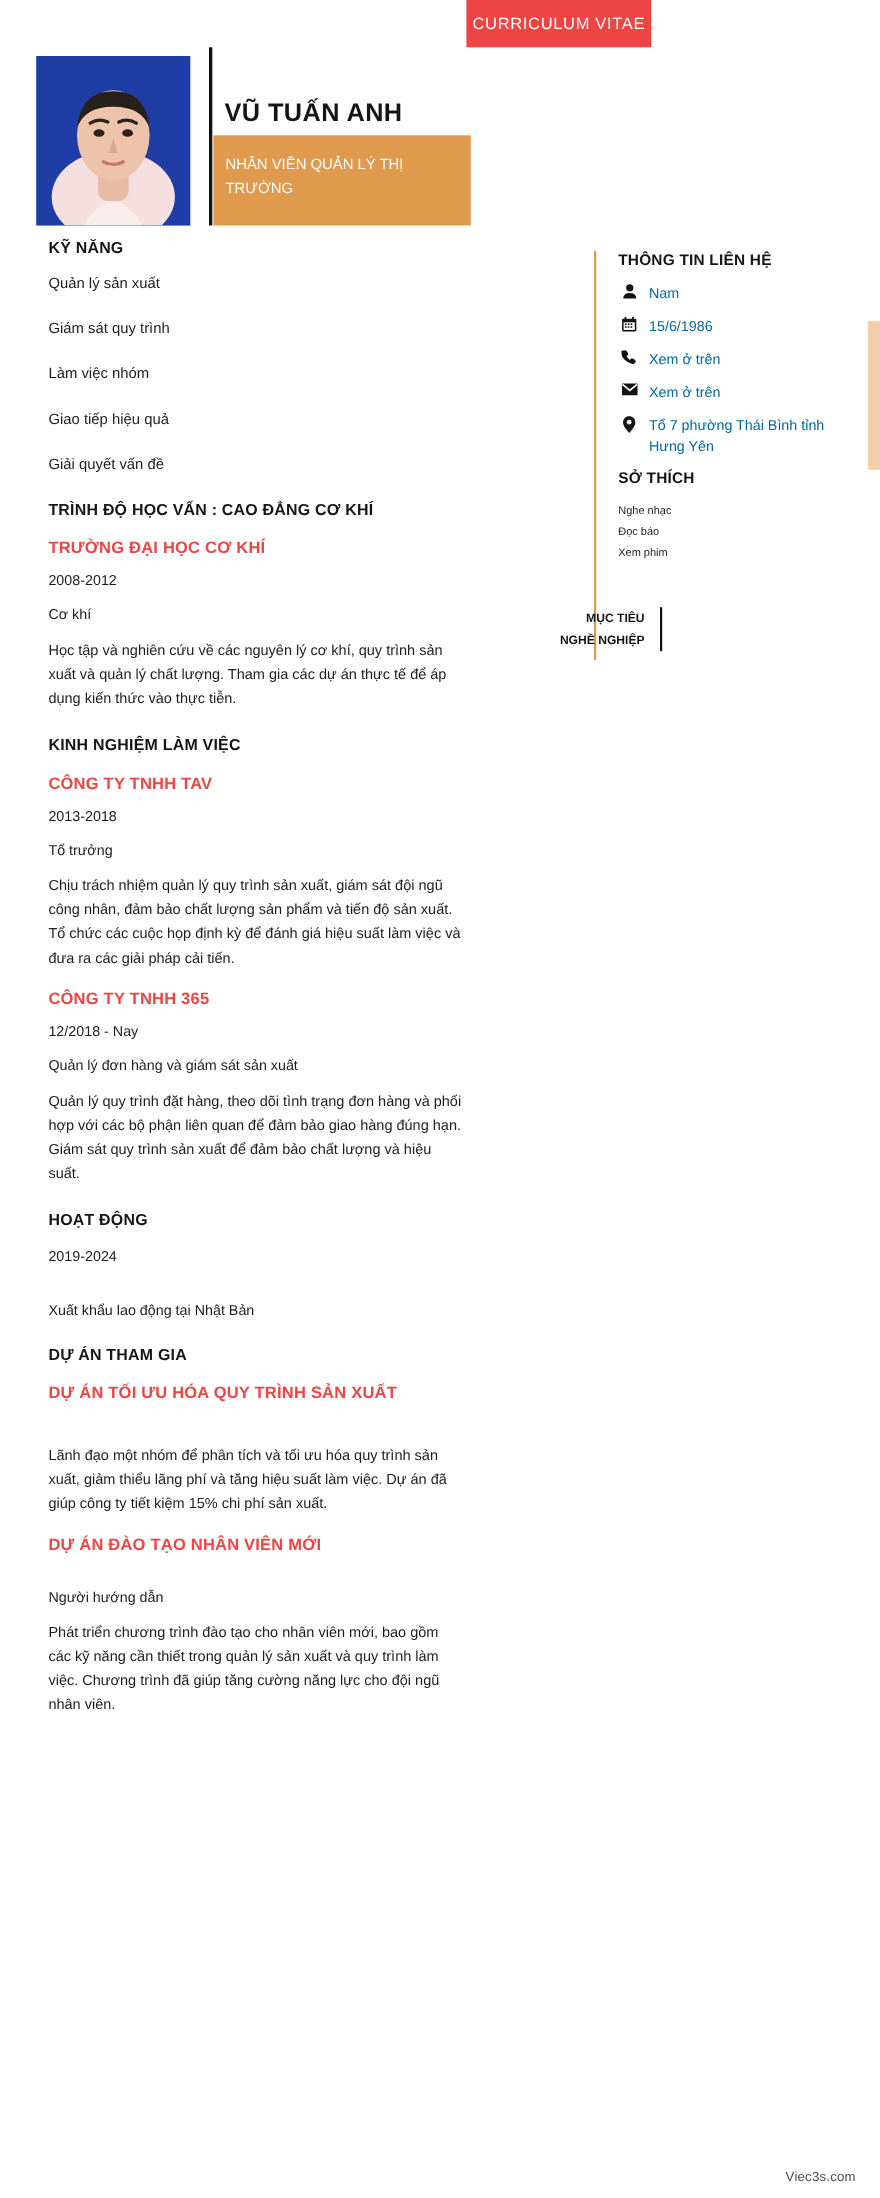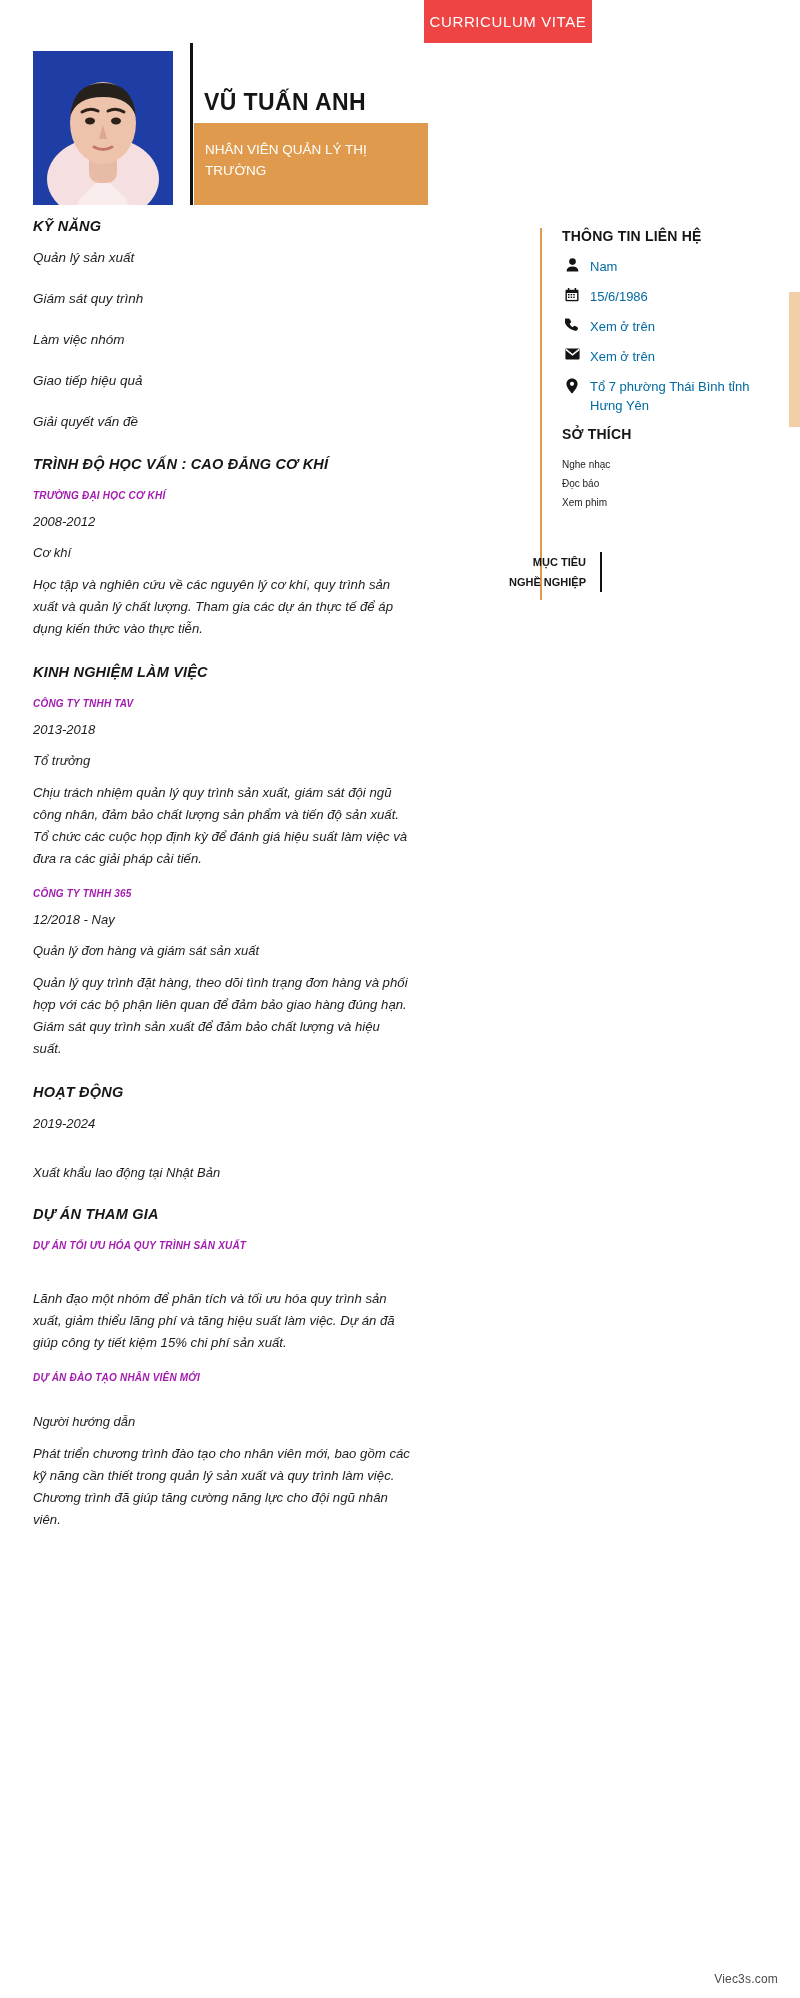--- a/index.html
+++ b/index.html
@@ -91,44 +91,43 @@
     top: 16px;
     width: 215px;
     color: #ffffff;
     font-size: 13.5px;
     line-height: 21px;
   }
 
   
   .left-col {
     position: absolute;
-    left: 33px;
+    left: 44px;
     top: 218px;
     width: 378px;
-    font-style: italic;
   }
   .section-title {
     font-size: 14.5px;
     font-weight: bold;
     letter-spacing: 0.2px;
     color: #161616;
     margin-top: 24px;
     margin-bottom: 14px;
   }
   .section-title.first { margin-top: 0; }
   .skill-item {
     font-size: 13.5px;
     line-height: 20px;
     color: #1d1d1d;
     margin-bottom: 21px;
   }
   .sub-title {
-    font-size: 10px;
+    font-size: 15px;
     font-weight: bold;
-    color: #a21caf;
+    color: #ef4444;
     margin-top: 18px;
     margin-bottom: 11px;
     letter-spacing: 0.2px;
   }
   .meta-line {
     font-size: 13px;
     color: #1d1d1d;
     margin-bottom: 12px;
     line-height: 19px;
   }

